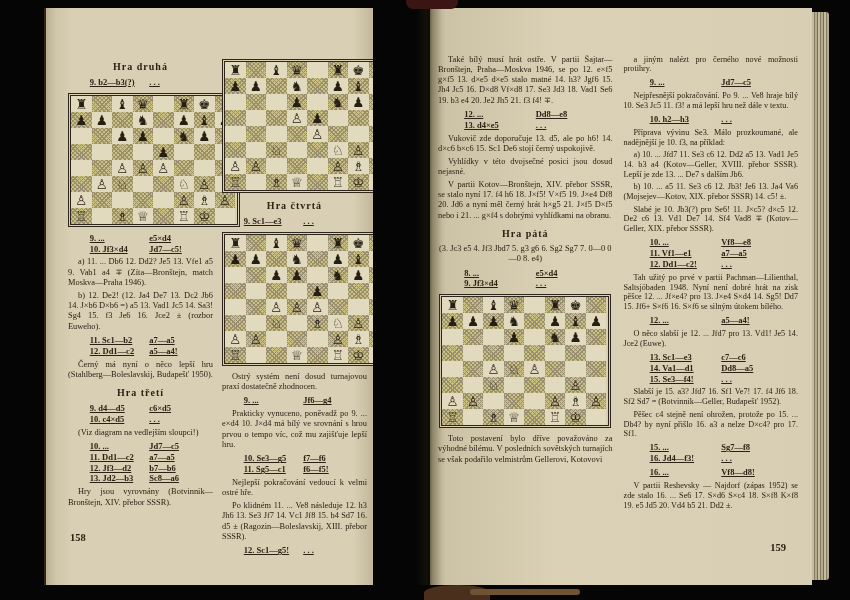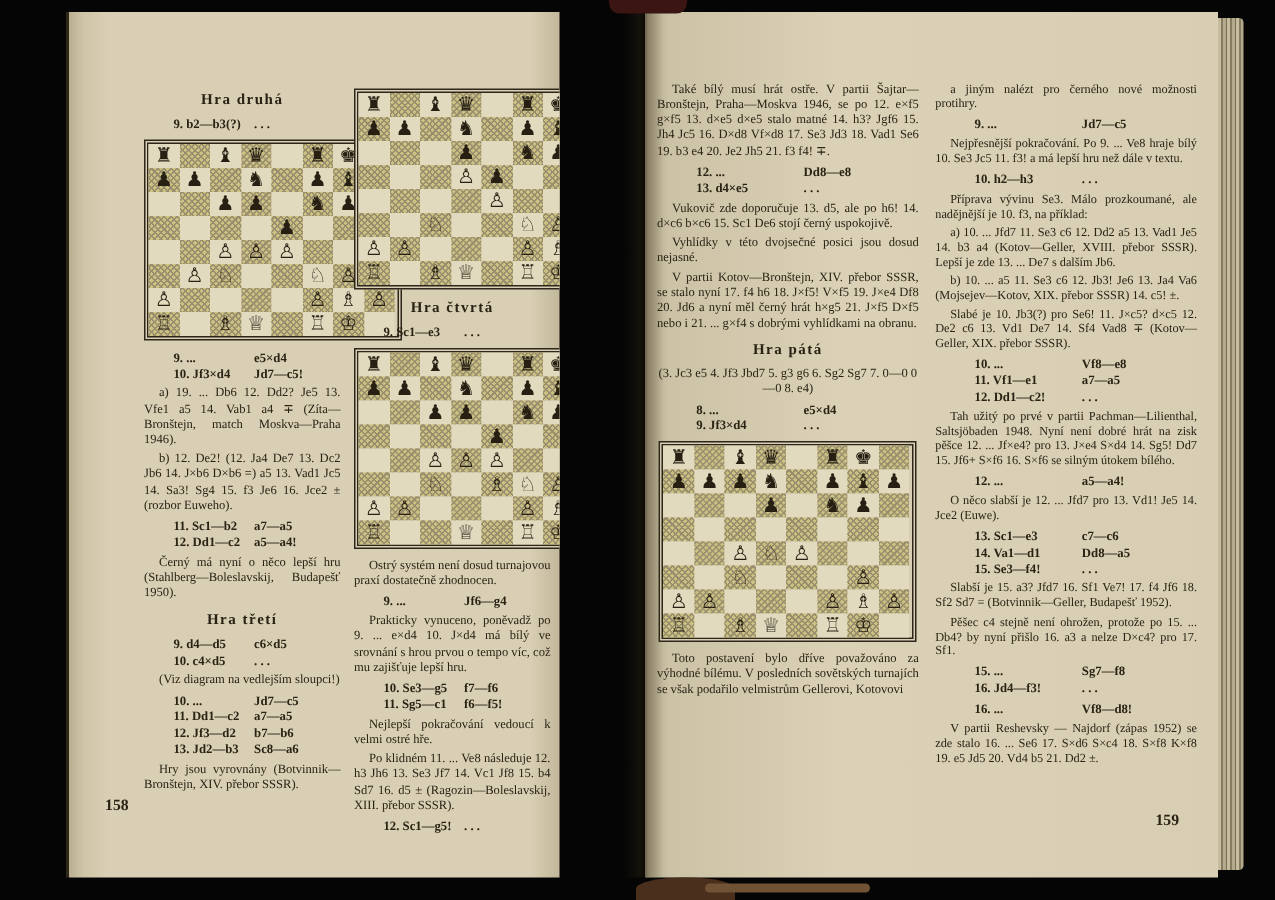--- a/index.html
+++ b/index.html
@@ -10,21 +10,20 @@
     color:#2b2214;
   }
   .page {
     position:absolute; top:8px; height:577px; box-sizing:border-box;
     overflow:hidden;
   }
   .page.left {
     left:44px; width:329px;
     background:linear-gradient(90deg,#b9ae90 0,#cfc6aa 10px,#d8cfb4 26px,#d8cfb4 94%,#c2b79a 100%);
     border-left:2px solid #2e2718;
-    padding-left:28px;
   }
   .page.right {
     left:430px; width:382px;
     background:linear-gradient(90deg,#aaa083 0,#ccc3a7 16px,#dad1b6 34%,#d7ceb3 100%);
   }
   .page-edges {
     position:absolute; left:812px; top:12px; width:17px; height:568px;
     background:repeating-linear-gradient(90deg,#c6bc9e 0 2px,#867c61 2px 3px,#b4aa8d 3px 5px,#786e55 5px 6px);
     border-radius:0 3px 3px 0;
   }
@@ -38,21 +37,21 @@
 
   .cols { display:flex; height:100%; box-sizing:border-box; }
   .page.left  .cols { padding:46px 6px 20px 22px; gap:9px; }
   .page.right .cols { padding:44px 14px 20px 8px; gap:11px; }
   .col { flex:1; min-width:0; }
 
   .heading { text-align:center; font-weight:bold; font-size:10px; letter-spacing:1px; margin:7px 0 5px; }
   .para { font-size:8.4px; line-height:10.3px; text-align:justify; text-indent:10px; margin:2.5px 0; }
   .para.center { text-align:center; text-indent:0; }
   .page.right .col:last-child .para { font-size:8.2px; line-height:9.9px; }
-  .moves { font-weight:bold; font-size:8.5px; line-height:10.8px; margin:3px 0; }
+  .moves { font-weight:bold; font-size:8.5px; line-height:10.8px; margin:3px 0;text-decoration:underline; }
   .mrow { display:flex; }
   .mrow .w { width:56%; box-sizing:border-box; padding-left:15%; }
   .mrow .b { flex:1; }
 
   .board-wrap { margin:5px auto 6px; width:168px; border:1px solid #2e261a; padding:1px; background:#d8cfb4; }
   .board { display:grid; grid-template-columns:repeat(8,20.5px); grid-auto-rows:16px; border:1px solid #2e261a; }
   .sq { text-align:center; font-family:"DejaVu Sans", sans-serif; font-size:13.5px; line-height:16px; color:#261f12; overflow:hidden; }
   .sq.light { background:#e2dabf; }
   .sq.dark  {
     background-color:#cac082;
@@ -149,21 +148,21 @@
           <div class="moves">
             <div class="mrow">
               <span class="w">9. ...</span>
               <span class="b">e5×d4</span>
             </div>
             <div class="mrow">
               <span class="w">10. Jf3×d4</span>
               <span class="b">Jd7—c5!</span>
             </div>
           </div>
-          <p class="para">a) 19. ... Db6 12. Dd2? Je5 13. Vfe1 a5 14. Vab1 a4 ∓ (Zíta—Bronštejn, match Moskva—Praha 1946).</p>
+          <p class="para">a) 11. ... Db6 12. Dd2? Je5 13. Vfe1 a5 9. Vab1 a4 ∓ (Zíta—Bronštejn, match Moskva—Praha 1946).</p>
           <p class="para">b) 12. De2! (12. Ja4 De7 13. Dc2 Jb6 14. J×b6 D×b6 =) a5 13. Vad1 Jc5 14. Sa3! Sg4 15. f3 Je6 16. Jce2 ± (rozbor Euweho).</p>
           <div class="moves">
             <div class="mrow">
               <span class="w">11. Sc1—b2</span>
               <span class="b">a7—a5</span>
             </div>
             <div class="mrow">
               <span class="w">12. Dd1—c2</span>
               <span class="b">a5—a4!</span>
             </div>

